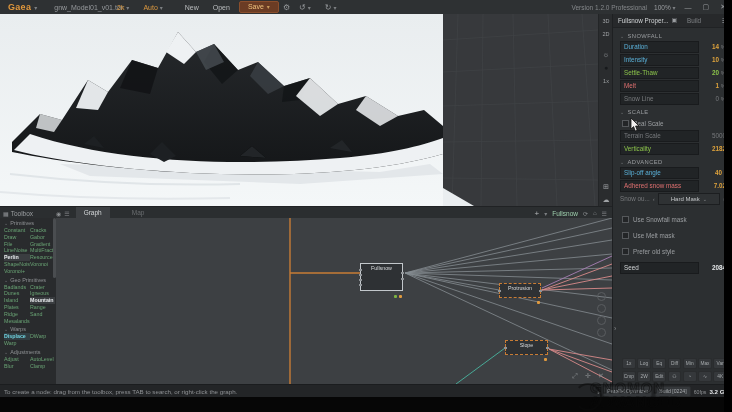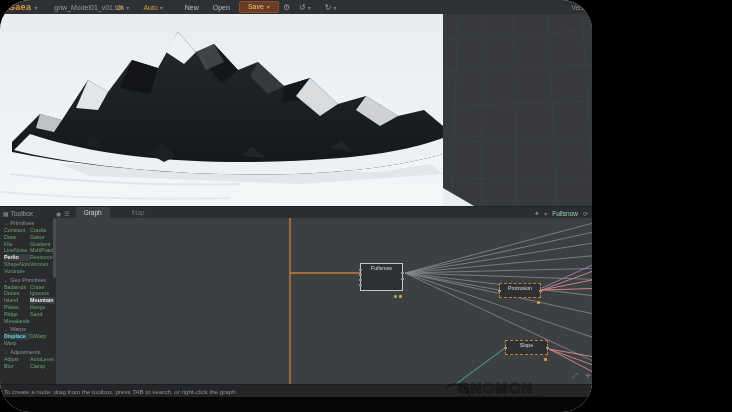--- a/index.html
+++ b/index.html
@@ -1,17 +1,17 @@
 <!DOCTYPE html>
 <html><head>
 <meta charset="utf-8">
 <style>
   html,body{margin:0;padding:0;background:#000;}
-  #app{position:relative;width:592px;height:412px;background:#fef9c3;overflow:hidden;
-       font-family:"Liberation Sans",sans-serif;color:#c3c6c8;border-radius:30px;-webkit-font-smoothing:antialiased;}
+  #app{position:relative;width:724px;height:412px;background:#fef9c3;overflow:hidden;
+       font-family:"Liberation Sans",sans-serif;color:#c3c6c8;-webkit-font-smoothing:antialiased;}
   
   .titlebar{position:absolute;left:0;top:0;width:732px;height:14px;background:#2e3133;border-bottom:1px solid #232527;font-size:8px;}
   .tb-left{position:absolute;left:8px;top:0;height:14px;display:flex;align-items:center;gap:3px;}
   .logo{color:#e0973c;font-weight:bold;font-size:9px;letter-spacing:.3px;}
   .caret{color:#7c7f82;font-size:6px;}
   .fname{color:#96999c;margin-left:14px;font-size:7px;}
   .tb-mid{position:absolute;left:112px;top:0;height:14px;display:flex;align-items:center;gap:4px;}
   .o{color:#dd9a40;}
   .mi{color:#b9bcbe;font-size:7px;padding:0 5px;}
   .savebtn{background:#6b3c24;border:1px solid #8a4e2c;border-radius:2px;color:#eec27d;font-size:7px;padding:0 8px;height:10px;line-height:10px;display:flex;align-items:center;gap:3px;}

